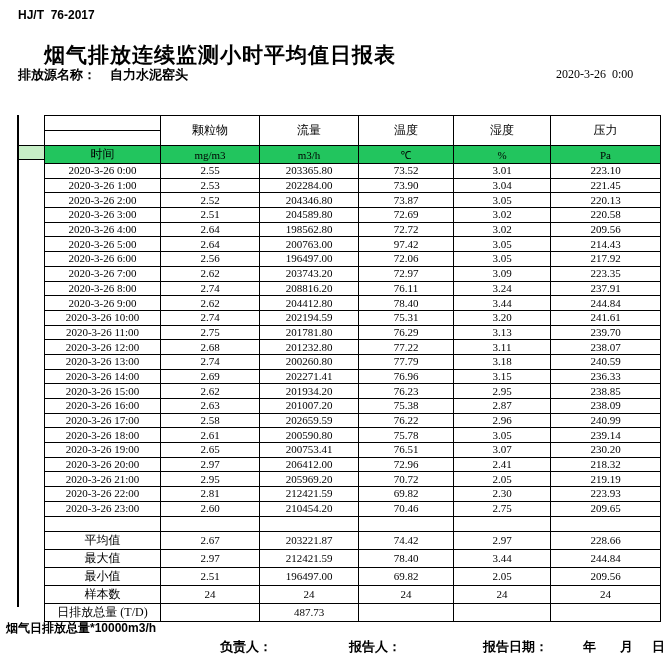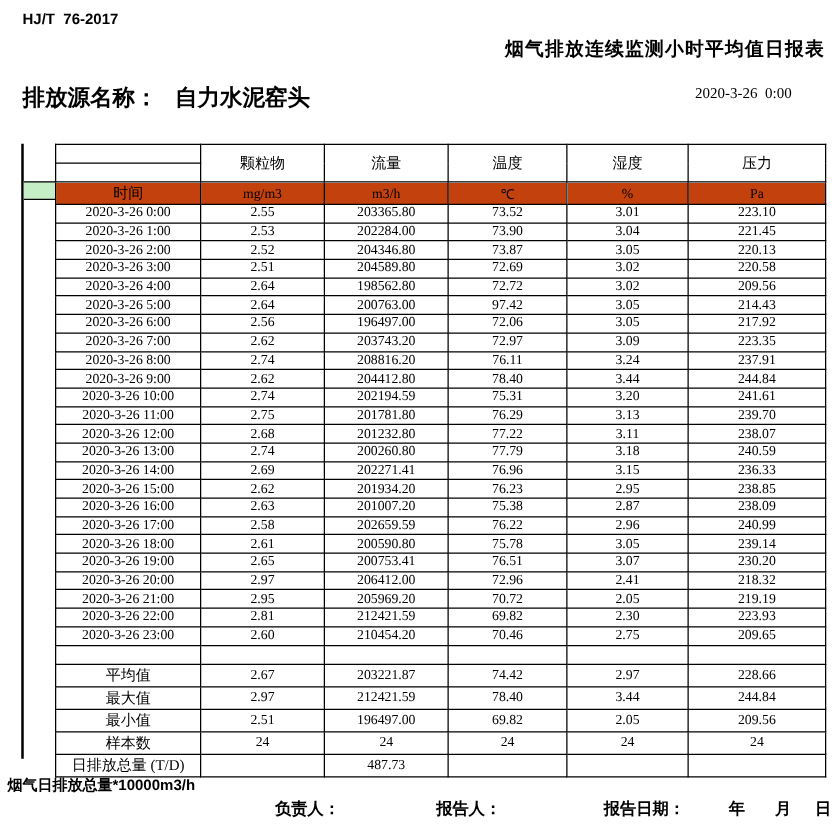--- a/index.html
+++ b/index.html
@@ -3,37 +3,37 @@
 <meta charset="utf-8">
 <style>
   * { box-sizing: border-box; margin: 0; padding: 0; }
   html,body { width:672px; height:659px; background:#ffffff; color:#000;
     font-family:"Liberation Serif", serif; overflow:hidden; }
   #page { position:relative; width:672px; height:659px; background:#fff; }
 
   .bold-cn { font-family:"Liberation Sans", sans-serif; font-weight:bold; }
 
   #std-code { position:absolute; left:18px; top:8px; font-size:12px; white-space:pre; }
-  #doc-title { position:absolute; left:44px; top:30px; width:616px; text-align:right;
-    font-size:15px; letter-spacing:1px; }
-  #source-line { position:absolute; left:18px; top:66px; font-size:18px; }
+  #doc-title { position:absolute; left:44px; top:41px; width:616px; text-align:left;
+    font-size:21px; letter-spacing:1px; }
+  #source-line { position:absolute; left:18px; top:66px; font-size:13px; }
   #source-name { margin-left:14px; }
   #report-datetime { position:absolute; left:556px; top:67px; font-size:12px; white-space:pre; }
 
   
   #left-bar { position:absolute; left:17px; top:115px; width:2px; height:492px; background:#000; }
   #green-stub { position:absolute; left:19px; top:145px; width:25px; height:15px;
     background:#c6eec6; border-top:1px solid #000; border-bottom:1px solid #000; }
 
   table#report-table { position:absolute; left:44px; top:115px; width:616px;
     border-collapse:collapse; table-layout:fixed; }
   #report-table td, #report-table th { border:1px solid #000; text-align:center;
     vertical-align:middle; padding:0; font-weight:normal; overflow:hidden; white-space:nowrap; }
   tr.head-row td, tr.head-row th { height:15px; font-size:12px; }
-  tr.units-row td { height:15px; background:#c2410c; font-size:11px; }
+  tr.units-row td { height:15px; background:#22c55e; font-size:11px; }
   tr.units-row td.time-h { font-size:12px; }
   tr.data-row td { height:14.7px; font-size:11px; line-height:1; }
   tr.spacer-row td { height:15px; }
   tr.summary-row td { height:15.7px; font-size:11px; }
   tr.summary-row td.sum-label { font-size:12px; }
   tr.summary-row td.sum-label.left { text-align:left; padding-left:2px; }
 
   #footer-note { position:absolute; left:6px; top:620px; font-size:12px; }
   .foot-item { position:absolute; top:638px; font-size:13px; }
   #f-unit { left:10px; } #f-manager { left:220px; } #f-reporter { left:349px;font-family:Liberation Serif, serif; }

